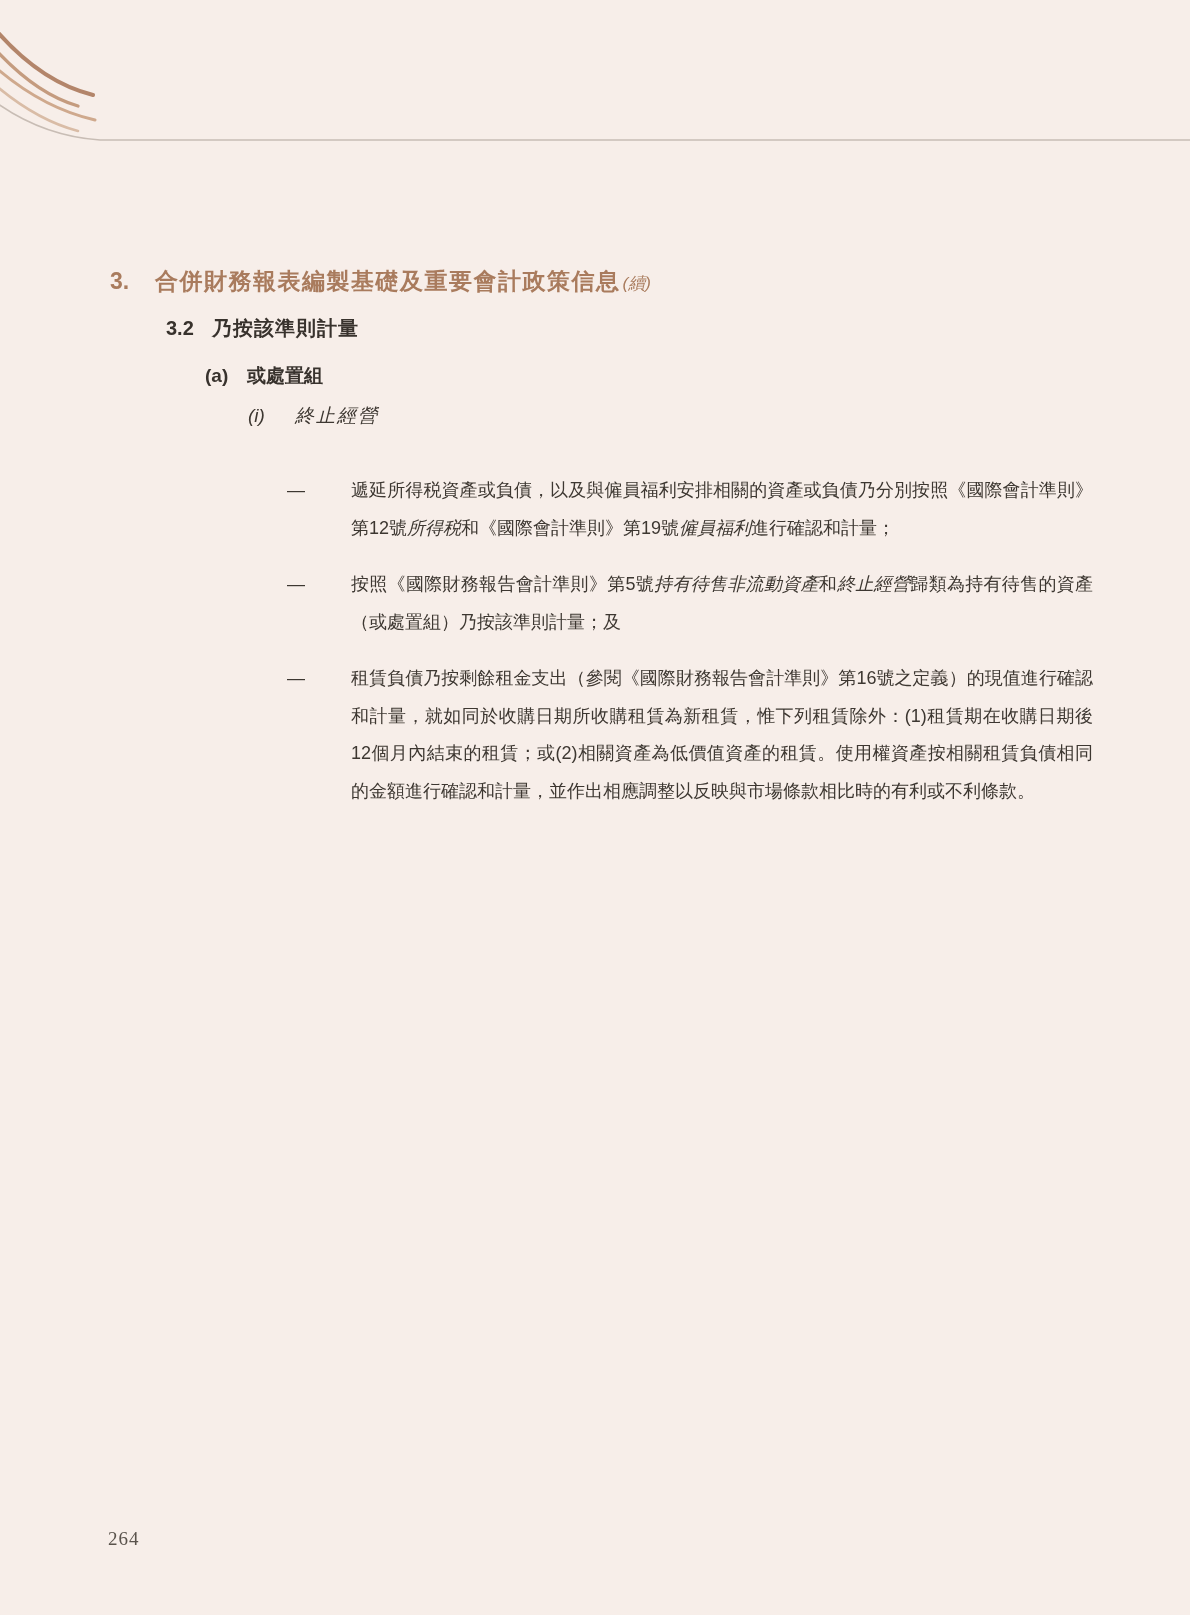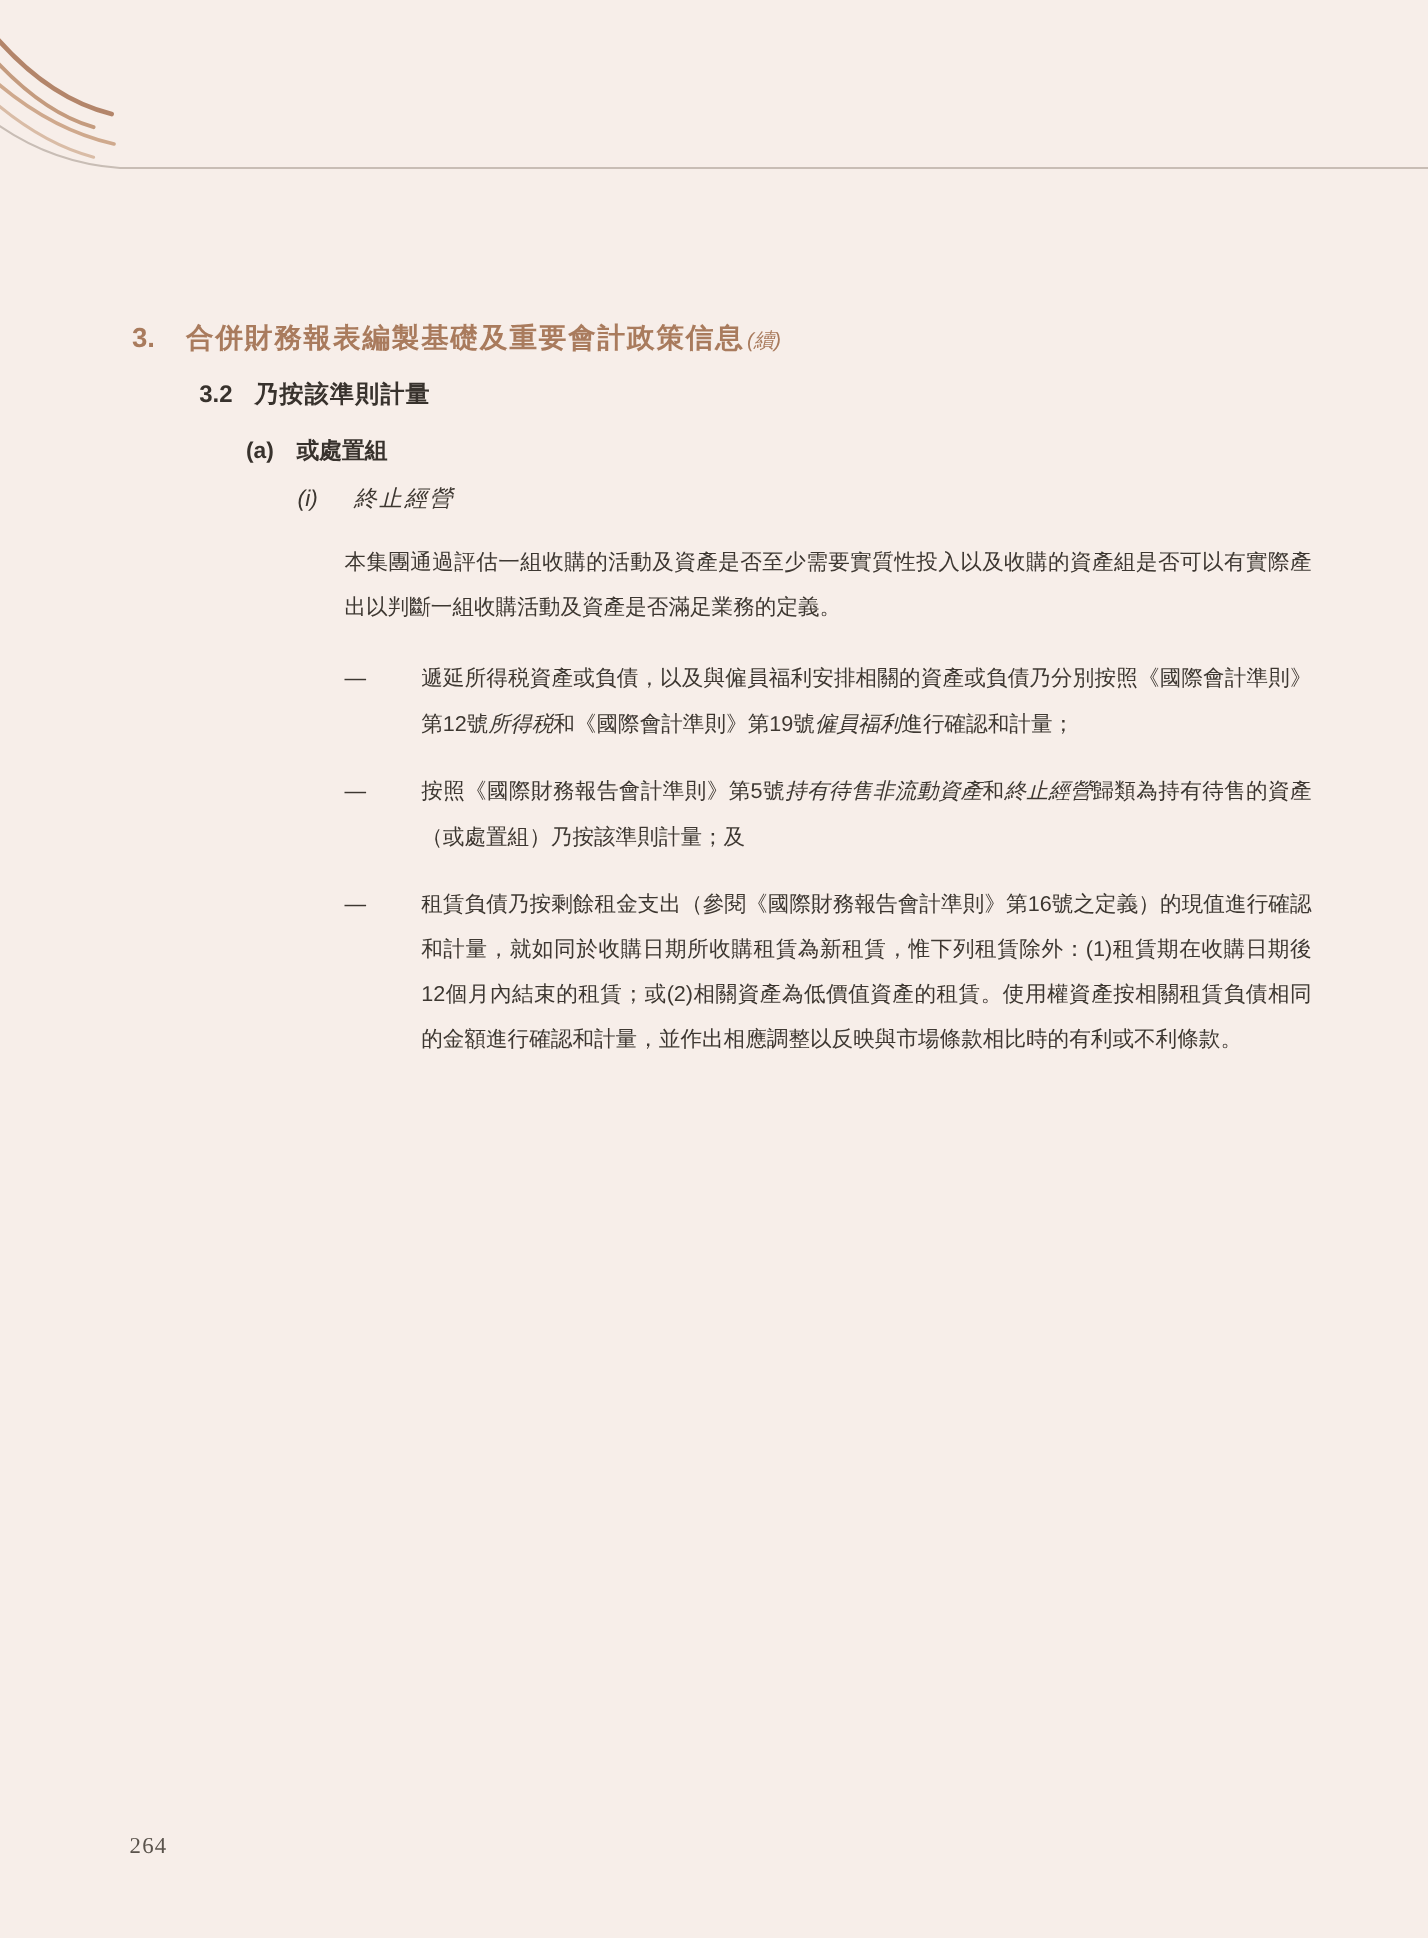--- a/index.html
+++ b/index.html
@@ -109,21 +109,20 @@
     <span class="ttl">或處置組</span>
   </div>
 
   <div class="seci">
     <span class="num">(i)</span>
     <span class="ttl">終止經營</span>
   </div>
 
   <div class="bodytext">
     <div>
-        <p class="para">本集團通過評估一組收購的活動及資產是否至少需要實質性投入以及收購的資產組是否可以有實際產出以判斷一組收購活動及資產是否滿足業務的定義。</p>
       </div>
     <div class="bullet-list">
         <div class="bullet">
           <span class="marker">—</span>
           <div class="btxt"><span>遞延所得税資產或負債，以及與僱員福利安排相關的資產或負債乃分別按照《國際會計準則》第12號</span><em>所得税</em><span>和《國際會計準則》第19號</span><em>僱員福利</em><span>進行確認和計量；</span></div>
         </div>
         <div class="bullet">
           <span class="marker">—</span>
           <div class="btxt"><span>按照《國際財務報告會計準則》第5號</span><em>持有待售非流動資產</em><span>和</span><em>終止經營</em><span>歸類為持有待售的資產（或處置組）乃按該準則計量；及</span></div>
         </div>

